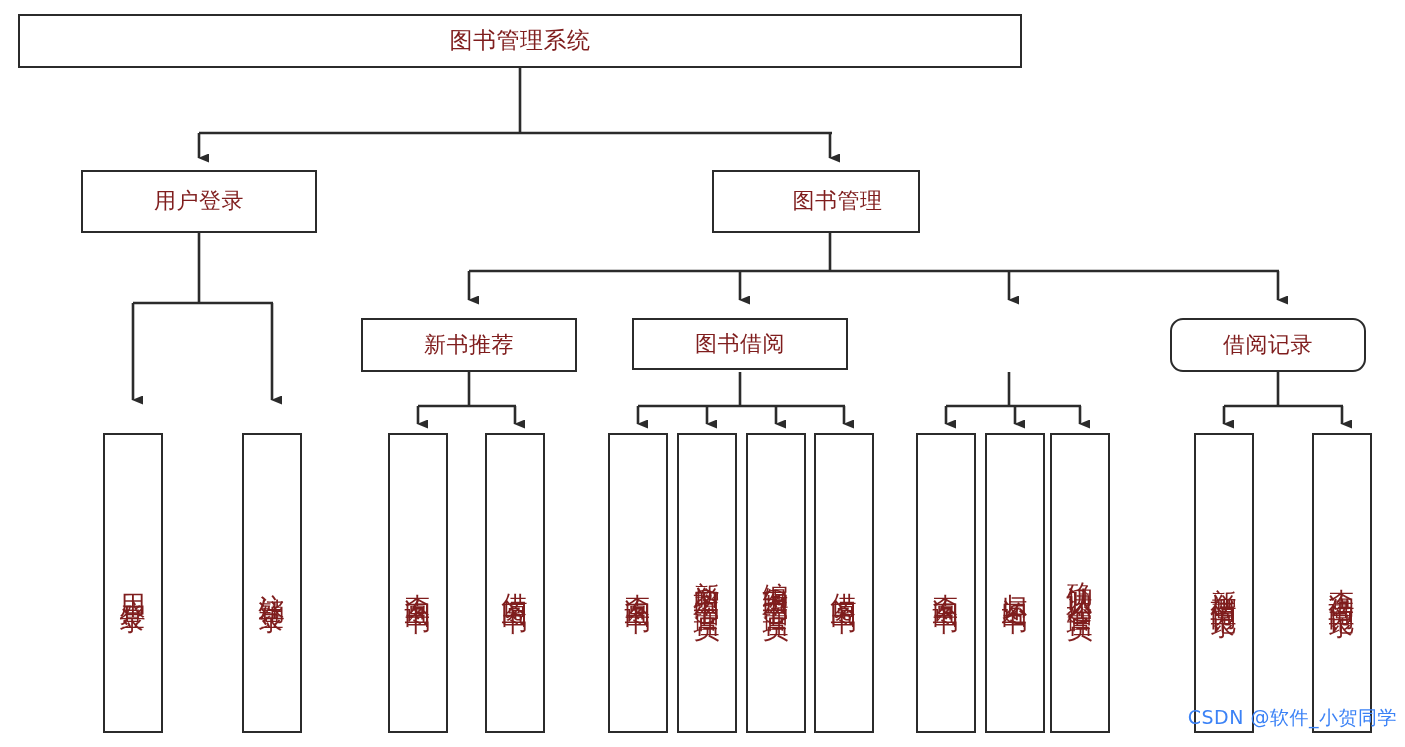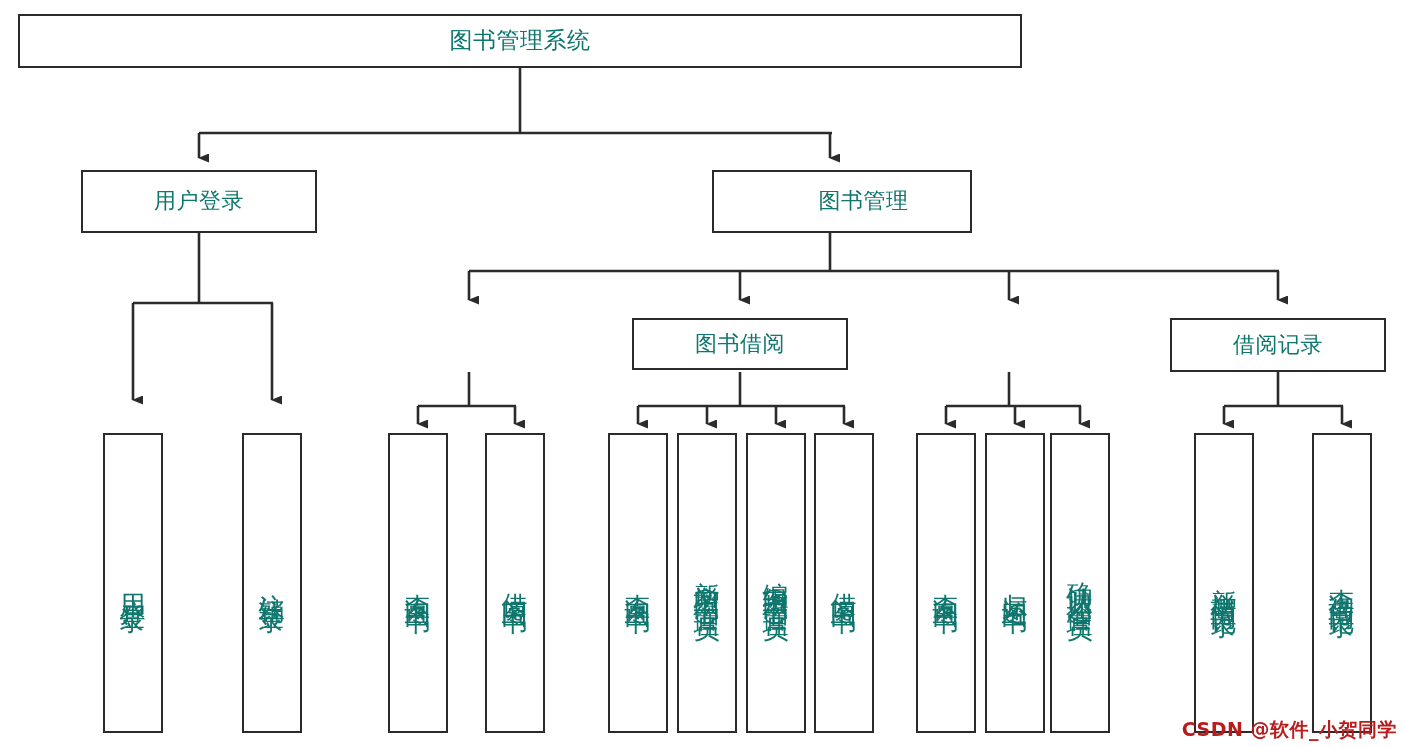--- a/index.html
+++ b/index.html
@@ -32,21 +32,21 @@
     background: #ffffff;
     display: flex;
     align-items: center;
     justify-content: center;
     color: #1a1a1a;
   }
   .node-label {
     display: block;
     text-align: center;
     line-height: 1.28;
-    color: #0f766e;
+    color: #7f1d1d;
     white-space: nowrap;
   }
   
   .node.horiz .node-label {
     font-size: 22px;
     letter-spacing: 0.5px;
   }
   .node.root .node-label {
     font-size: 23px;
   }
@@ -58,27 +58,26 @@
     writing-mode: vertical-rl;
     text-orientation: upright;
     font-size: 26px;
     letter-spacing: 5px;
     line-height: 1;
     max-height: 100%;
   }
   #watermark {
     position: absolute;
     right: 8px;
-    bottom: 4px;
+    bottom: 16px;
     font-size: 19px;
-    color: #b91c1c;
+    color: #3b82f6;
     letter-spacing: 0.5px;
     white-space: nowrap;
     pointer-events: none;
-    font-weight: bold;
   }
 </style>
 </head>
 <body>
 
 <div id="diagram-root">
 
   <svg id="diagram-svg" viewBox="0 0 1405 747" xmlns="http://www.w3.org/2000/svg">
     <defs>
       <marker id="arrowhead" markerWidth="9" markerHeight="11" refX="4.5" refY="10" orient="auto" markerUnits="userSpaceOnUse">
@@ -129,28 +128,31 @@
     </g>
   </svg>
 
   <div class="node horiz root" style="left:18px; top:14px; width:1004px; height:54px;">
     <span class="node-label">图书管理系统</span>
   </div>
 
   <div class="node horiz" style="left:81px; top:170px; width:236px; height:63px;">
     <span class="node-label">用户登录</span>
   </div>
-  <div class="node horiz" style="left:712px; top:170px; width:260px; height:63px;padding-left:43px;">
+  <div class="node horiz" style="left:712px; top:170px; width:208px; height:63px;padding-left:43px;">
     <span class="node-label">图书管理</span>
   </div>
 
+  <div class="node horiz" style="left:361px; top:318px; width:216px; height:54px;">
+    <span class="node-label">新书推荐</span>
+  </div>
   <div class="node horiz" style="left:632px; top:318px; width:216px; height:52px;">
     <span class="node-label">图书借阅</span>
   </div>
-  <div class="node horiz" style="left:1170px; top:318px; width:216px; height:54px;">
+  <div class="node horiz" style="left:1170px; top:318px; width:196px; height:54px;border-radius:13px;">
     <span class="node-label">借阅记录</span>
   </div>
 
   <div class="node vert" style="left:103px; top:433px; width:60px; height:300px;">
     <span class="node-label">用户登录</span>
   </div>
   <div class="node vert" style="left:242px; top:433px; width:60px; height:300px;">
     <span class="node-label">注销登录</span>
   </div>
 

